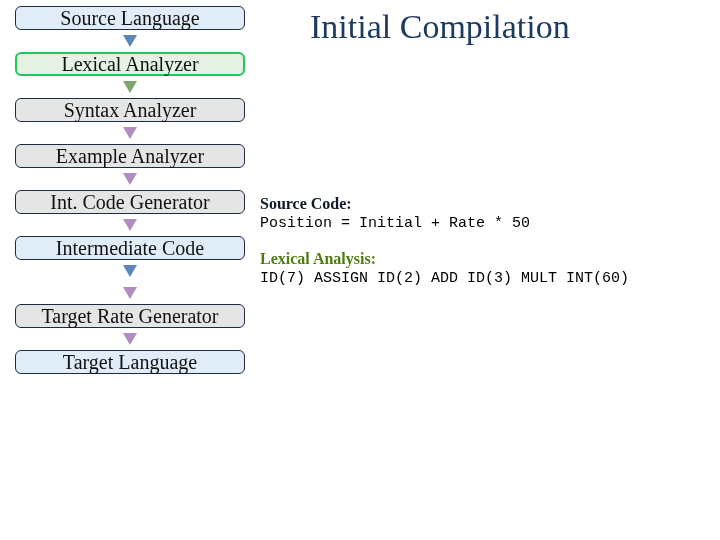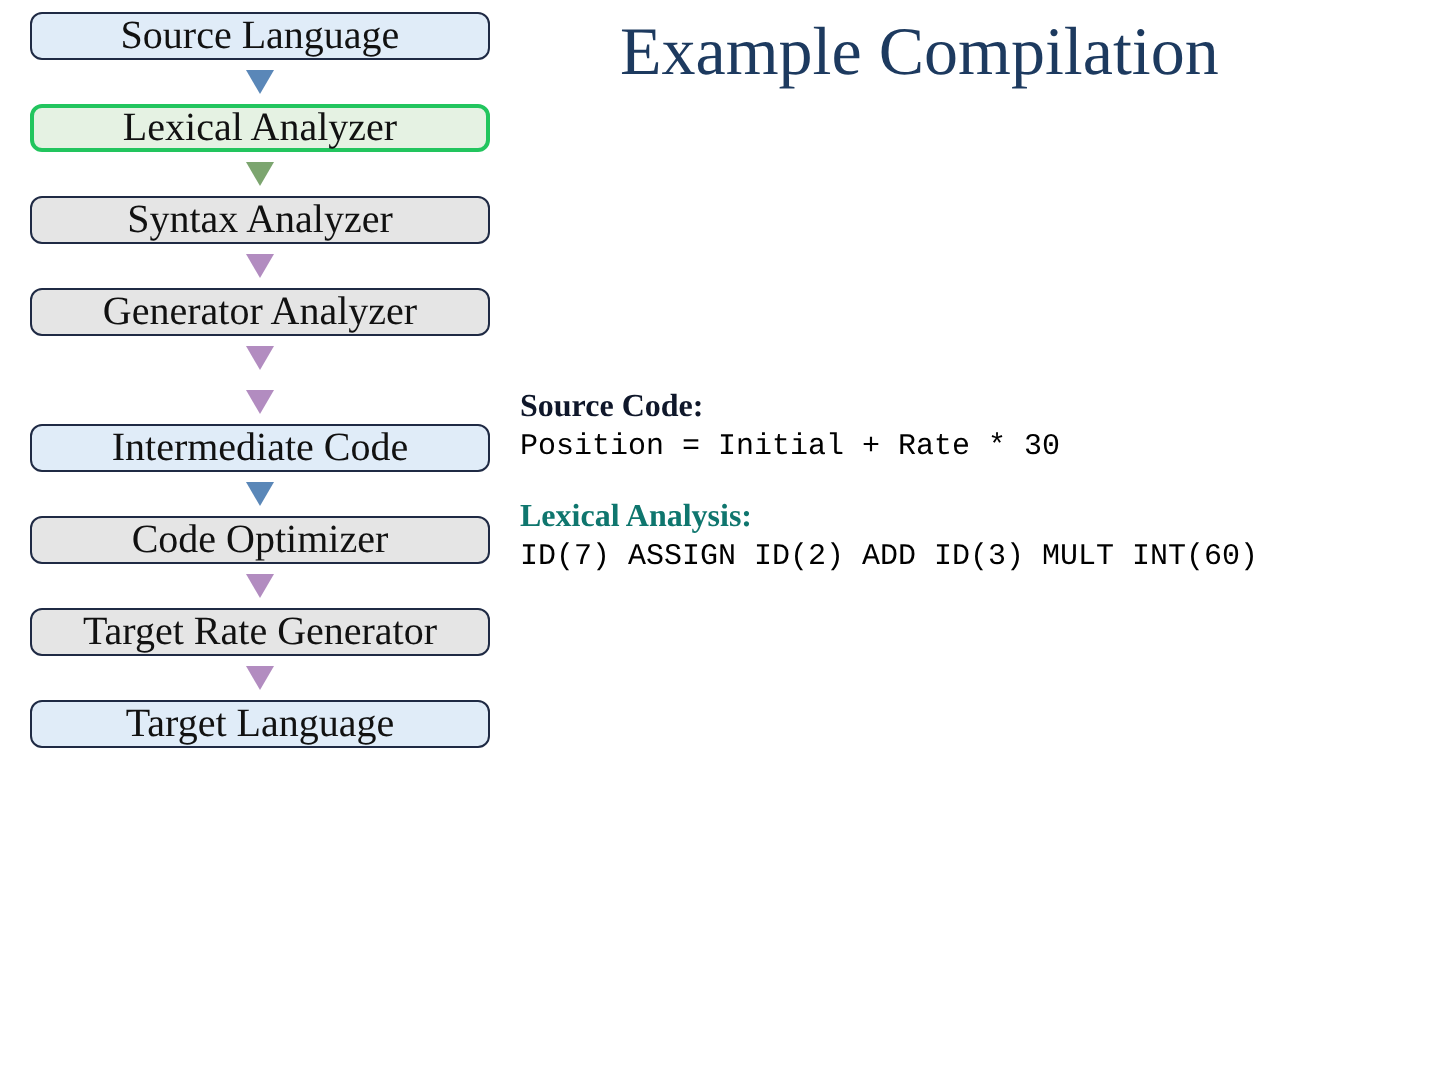--- a/index.html
+++ b/index.html
@@ -58,51 +58,51 @@
     top: 195px;
     width: 450px;
   }
   .label {
     font-family: "Times New Roman", serif;
     font-size: 16px;
     font-weight: bold;
     margin-bottom: 2px;
   }
   .label.navy  { color: #0f172a; }
-  .label.olive { color: #0f766e; }
+  .label.olive { color: #4d7c0f; }
   .codeline {
     font-family: "Courier New", Courier, monospace;
     font-size: 15px;
     color: #000;
     white-space: nowrap;
     margin-bottom: 18px;
   }
 </style>
 </head>
 <body>
 
-<div class="title">Example Compilation</div>
+<div class="title">Initial Compilation</div>
 
 <div class="pipeline">
   <div class="stage blue">Source Language</div>
   <div class="arrow blue"></div>
   <div class="stage green">Lexical Analyzer</div>
   <div class="arrow green"></div>
   <div class="stage purple">Syntax Analyzer</div>
   <div class="arrow purple"></div>
-  <div class="stage purple">Generator Analyzer</div>
+  <div class="stage purple">Example Analyzer</div>
   <div class="arrow purple"></div>
+  <div class="stage purple">Int. Code Generator</div>
   <div class="arrow purple"></div>
   <div class="stage blue">Intermediate Code</div>
   <div class="arrow blue"></div>
-  <div class="stage purple">Code Optimizer</div>
   <div class="arrow purple"></div>
   <div class="stage purple">Target Rate Generator</div>
   <div class="arrow purple"></div>
   <div class="stage blue">Target Language</div>
 </div>
 
 <div class="content">
   <div class="label navy">Source Code:</div>
-  <div class="codeline">Position = Initial + Rate * 30</div>
+  <div class="codeline">Position = Initial + Rate * 50</div>
   <div class="label olive">Lexical Analysis:</div>
   <div class="codeline">ID(7) ASSIGN ID(2) ADD ID(3) MULT INT(60)</div>
 </div>
 
 </body></html>

